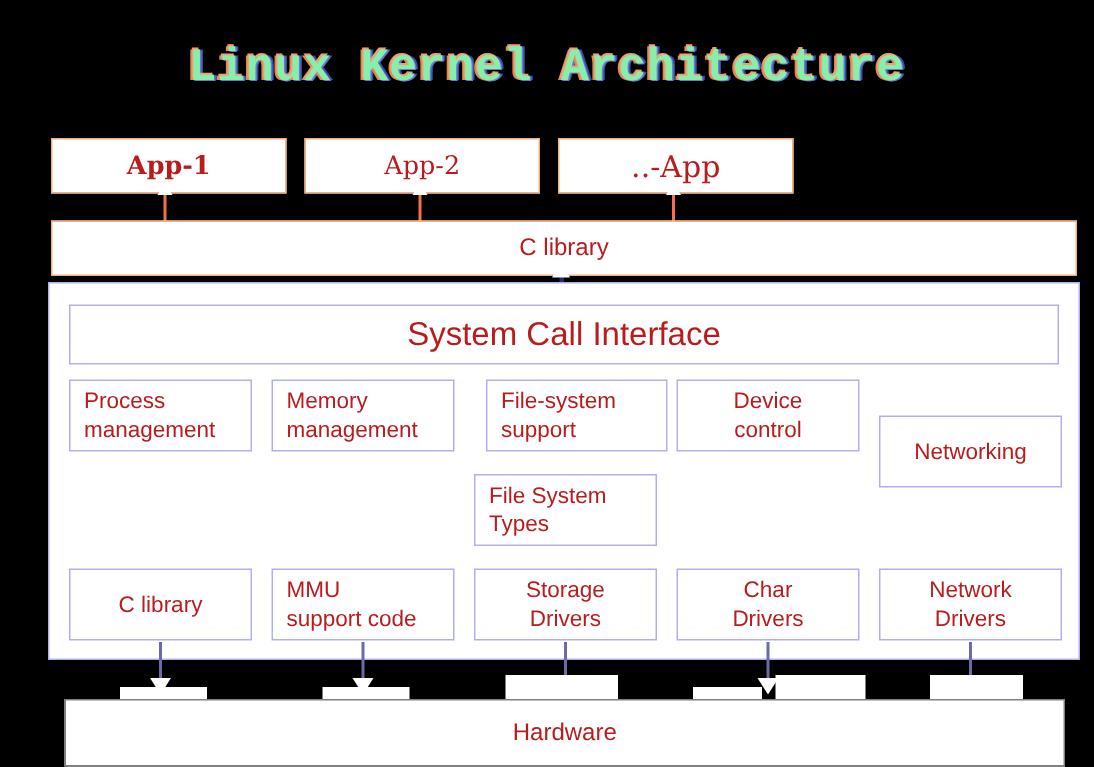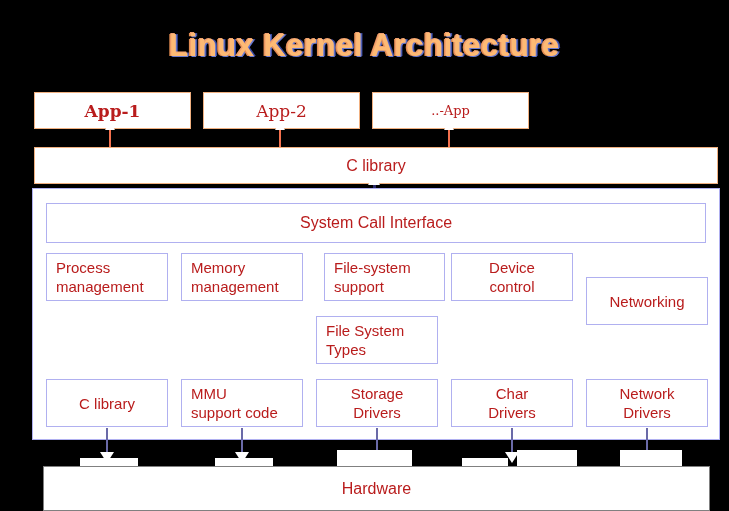--- a/index.html
+++ b/index.html
@@ -23,26 +23,26 @@
     background: #000000;
   }
 
   
   #title {
     position: absolute;
     left: 0;
     top: 26px;
     width: 729px;
     text-align: center;
-    font-family: Liberation Sans, sans-serif;
+    font-family: Liberation Mono, monospace;
     font-weight: bold;
     font-size: 31px;
     line-height: 40px;
     letter-spacing: 0.5px;
-    color: #fdba74;
+    color: #86efac;
     text-shadow:
       -1px -1px 0 #f0a070,
       -2px 0px 0 #e08a50,
        1px  1px 0 #6a7ad0,
        2px  0px 0 #3a4aa0,
        0px  1px 0 #20307a;
     white-space: nowrap;
   }
 
   
@@ -144,37 +144,37 @@
   <div id="title">Linux Kernel Architecture</div>
 
   <div class="box orange-b serif bold center" style="left:34px; top:92px; width:157px; height:37px; font-size:17px;">
     <span>App-1</span>
   </div>
 
   <div class="box orange-b serif center" style="left:203px; top:92px; width:157px; height:37px; font-size:17px;">
     <span>App-2</span>
   </div>
 
-  <div class="box orange-b serif center" style="left:372px; top:92px; width:157px; height:37px; font-size:13px;">
+  <div class="box orange-b serif center" style="left:372px; top:92px; width:157px; height:37px; font-size:20px;">
     <span>..-App</span>
   </div>
 
   <div class="arrow-up-orange" style="left:109px; top:129px; height:22px;"></div>
   <div class="arrow-up-orange" style="left:279px; top:129px; height:22px;"></div>
   <div class="arrow-up-orange" style="left:448px; top:129px; height:22px;"></div>
 
   <div class="box orange-b center" style="left:34px; top:147px; width:684px; height:37px; font-size:16px;">
     <span>C library</span>
   </div>
 
   <div class="arrow-up-white" style="left:373px; top:184px; height:8px;"></div>
 
   <div id="kernel-box"></div>
 
-  <div class="box blue-b center" style="left:46px; top:203px; width:660px; height:40px; font-size:16px;">
+  <div class="box blue-b center" style="left:46px; top:203px; width:660px; height:40px; font-size:22px;">
     <span>System Call Interface</span>
   </div>
 
   <div class="box blue-b left twoline" style="left:46px; top:253px; width:122px; height:48px;">
     <span>Process
 management</span>
   </div>
 
   <div class="box blue-b left twoline" style="left:181px; top:253px; width:122px; height:48px;">
     <span>Memory

